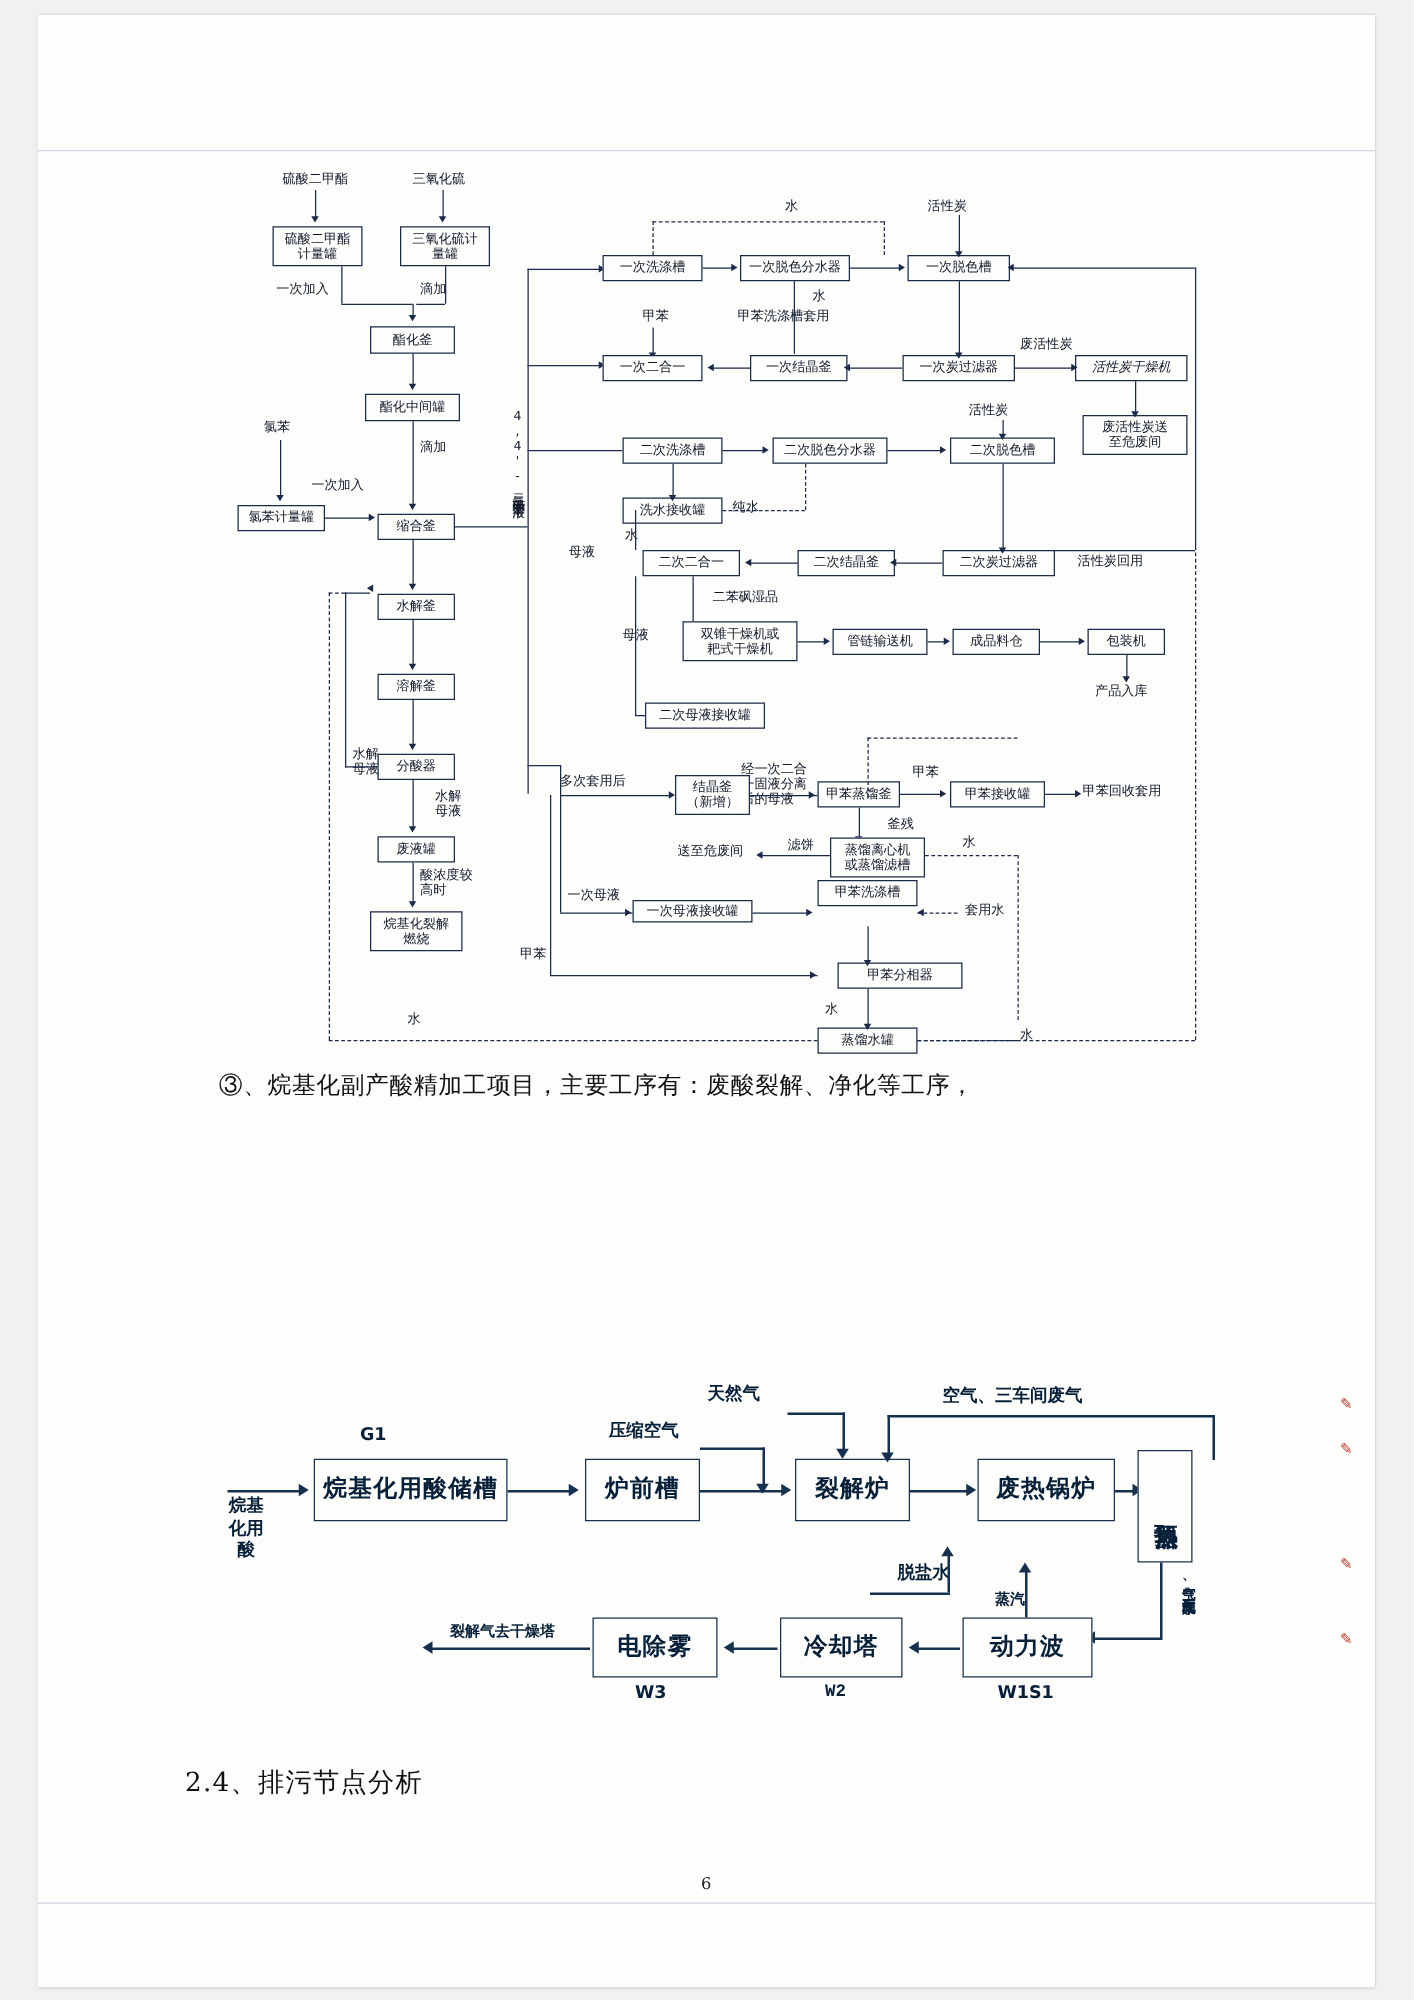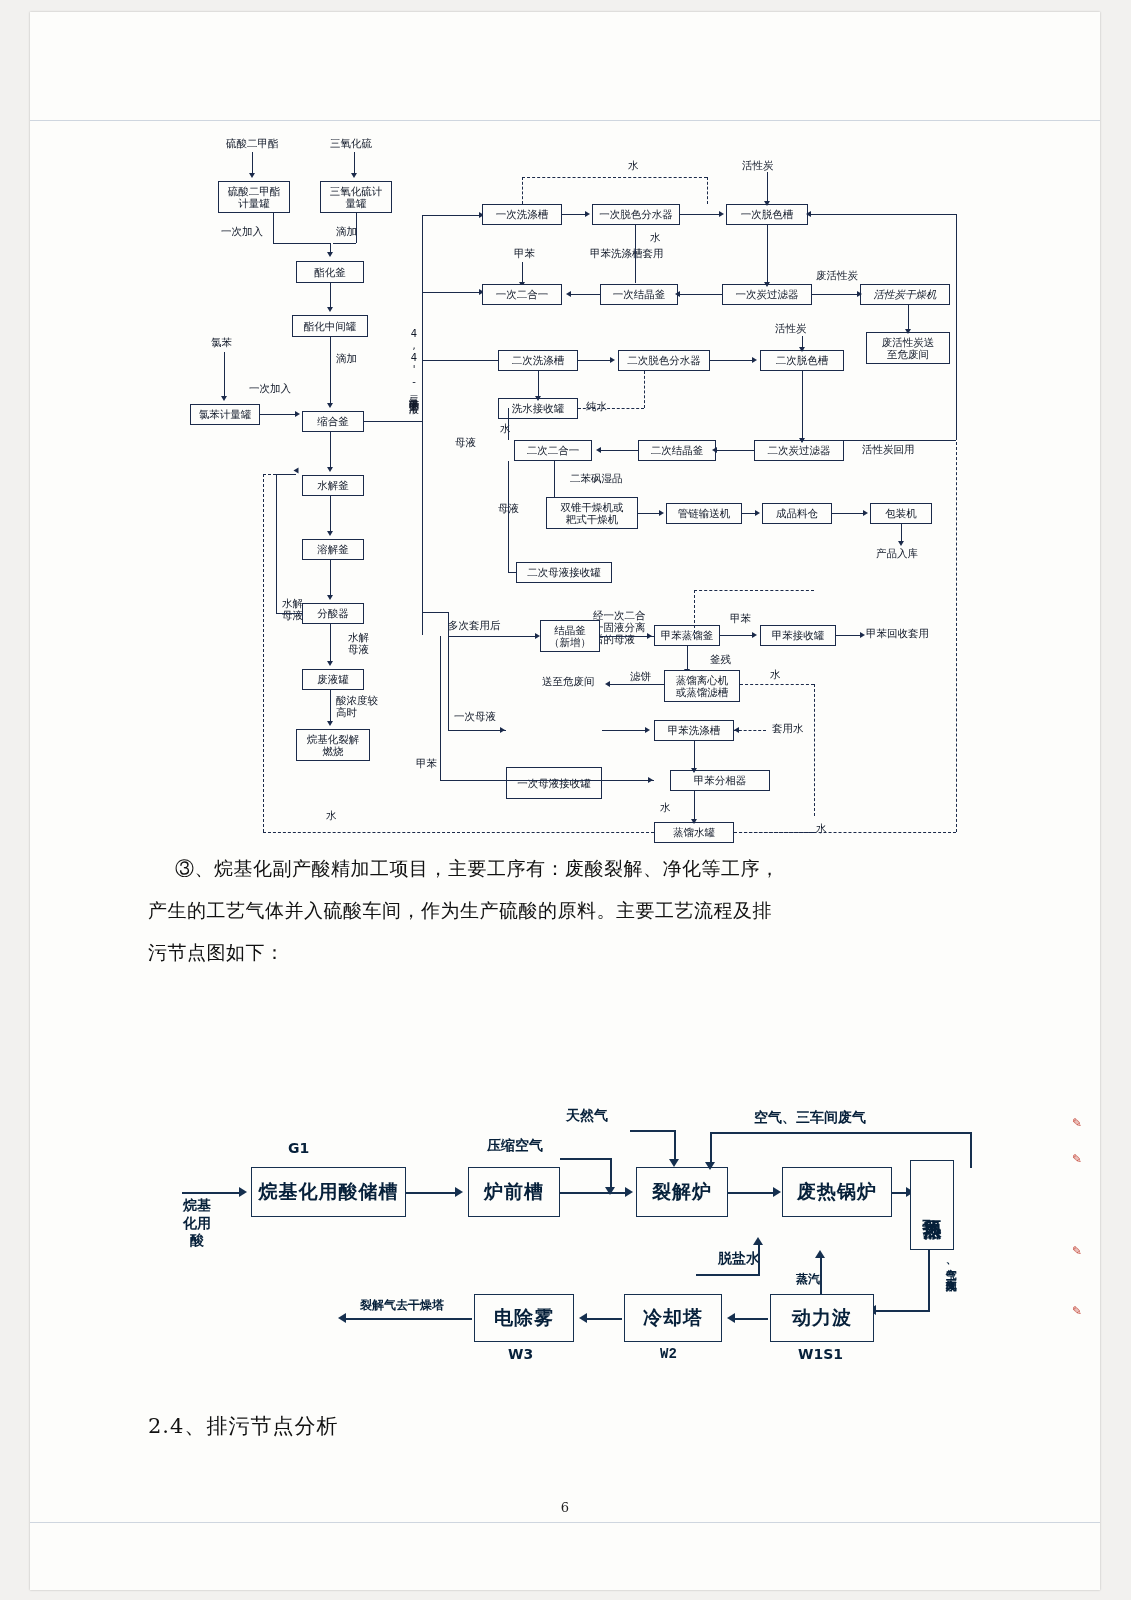--- a/index.html
+++ b/index.html
@@ -339,22 +339,22 @@
     <div class="lbl" style="left:600px;top:658px;">滤饼</div>
     <div class="lbl" style="left:512px;top:663px;">送至危废间</div>
     <div class="ln h" style="left:578px;top:672px;width:56px;"></div>
     <div class="ar l" style="left:575px;top:669px;"></div>
 
     <div class="lbl" style="left:740px;top:656px;">水</div>
     <div class="dl" style="left:710px;top:672px;width:74px;"></div>
     <div class="dlv" style="left:784px;top:672px;height:132px;"></div>
 
     <div class="lbl" style="left:424px;top:698px;">一次母液</div>
-    <div class="box" style="left:476px;top:708px;width:96px;height:32px;margin-top:47px;">一次母液接收罐</div>
-    <div class="box" style="left:624px;top:708px;width:80px;height:21px;">甲苯洗涤槽</div>
+    <div class="box" style="left:476px;top:708px;width:96px;height:18px;">一次母液接收罐</div>
+    <div class="box" style="left:624px;top:692px;width:80px;height:21px;">甲苯洗涤槽</div>
     <div class="lbl" style="left:742px;top:710px;">套用水</div>
     <div class="ln h" style="left:572px;top:718px;width:44px;"></div>
     <div class="ar r" style="left:615px;top:715px;"></div>
     <div class="dl" style="left:704px;top:718px;width:32px;"></div>
     <div class="ar l" style="left:704px;top:715px;"></div>
 
     <div class="box" style="left:640px;top:758px;width:100px;height:21px;">甲苯分相器</div>
     <div class="ln v" style="left:664px;top:729px;height:28px;"></div>
     <div class="ar d" style="left:661px;top:756px;"></div>
 
@@ -388,22 +388,20 @@
     <div class="ln v" style="left:410px;top:760px;height:0;"></div>
     <div class="ln h" style="left:410px;top:768px;width:214px;"></div>
     <div class="ar r" style="left:618px;top:765px;"></div>
     <div class="ln v" style="left:410px;top:624px;height:144px;"></div>
 
     <div class="dlv" style="left:926px;top:430px;height:390px;"></div>
     <div class="dl" style="left:704px;top:820px;width:222px;"></div>
   </div>
 
   <div class="para" style="left:145px;top:835px;width:890px;">③、烷基化副产酸精加工项目，主要工序有：废酸裂解、净化等工序，</div>
-  <div class="para" style="left:118px;top:877px;width:920px;">产生的工艺气体并入硫酸车间，作为生产硫酸的原料。主要工艺流程及排</div>
-  <div class="para" style="left:118px;top:919px;width:920px;">污节点图如下：</div>
 
   <div>
 
     <div class="blbl" style="left:152px;top:1185px;width:30px;text-align:center;line-height:1.25;">烷基化用酸</div>
 
     <div class="bln h" style="left:152px;top:1180px;width:58px;"></div>
     <div class="bar r" style="left:209px;top:1175px;"></div>
 
     <div class="blbl" style="left:258px;top:1128px;">G1</div>
     <div class="bbox" style="left:221px;top:1155px;width:155px;height:50px;">烷基化用酸储槽</div>

